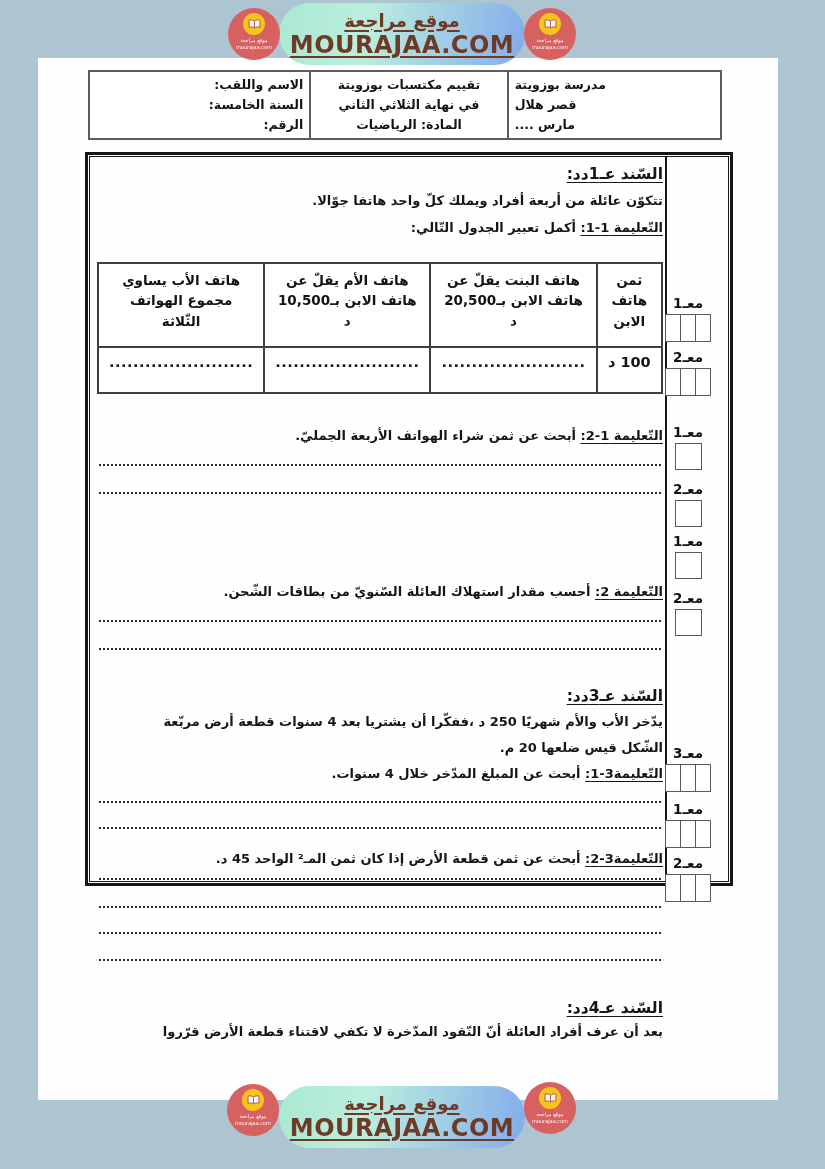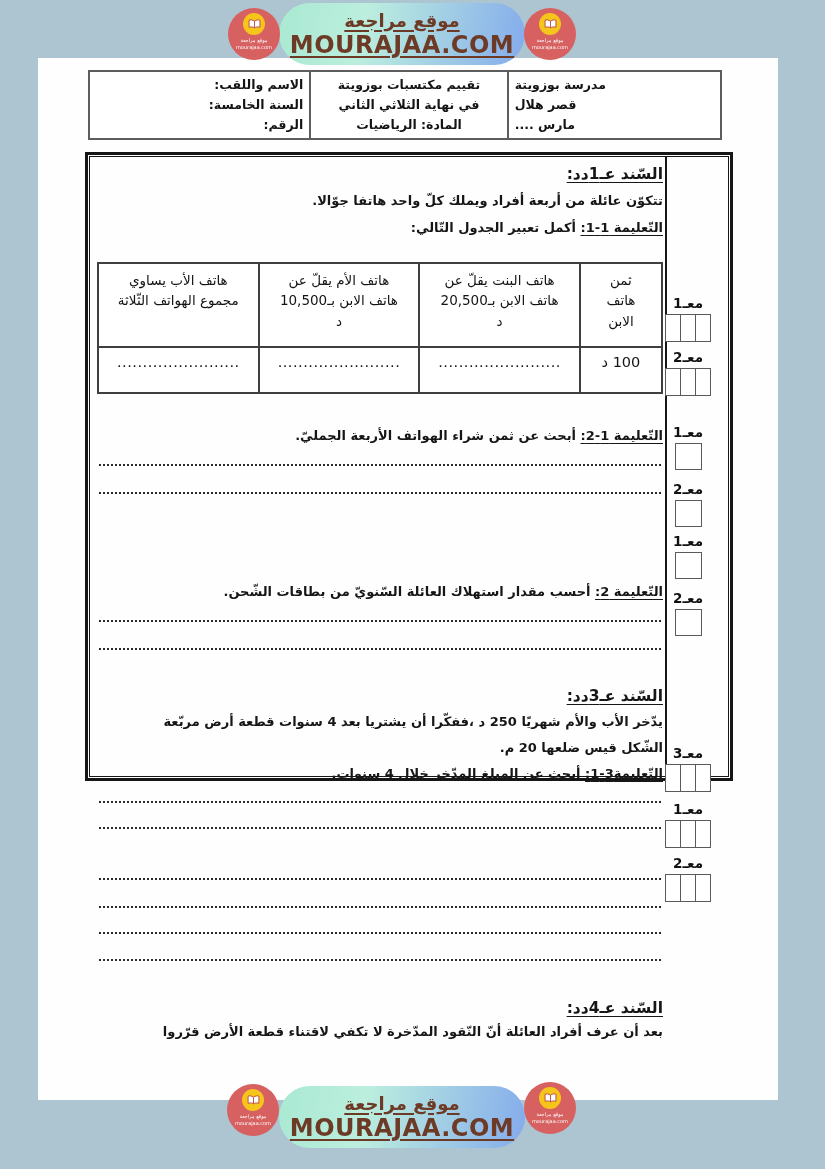--- a/index.html
+++ b/index.html
@@ -60,21 +60,21 @@
   table.header-table td {
     border:2px solid #5d5d5d;
     font-weight:bold; font-size:12.5px; color:#141414;
     padding:2px 6px; line-height:1.6; vertical-align:middle; height:68px;margin-top:24px;
   }
   td.cell-school { width:214px; text-align:left; }
   td.cell-exam   { width:198px; text-align:center; }
   td.cell-student{ width:222px; text-align:right; }
 
   
-  .mainbox { position:absolute; left:85px; top:152px; width:648px; height:629px; }
+  .mainbox { position:absolute; left:85px; top:152px; width:648px; height:734px; }
   .mainbox-outer { position:absolute; inset:0; border:3px solid #161616; }
   .mainbox-inner { position:absolute; inset:4px; border:1px solid #161616; }
   .marks-divider { position:absolute; top:4px; bottom:4px; right:66px; border-left:2px solid #161616; }
 
   
   .marks-col { position:absolute; top:0; right:12px; width:66px; height:100%;text-decoration:underline; }
   .mark { position:absolute; left:0; width:100%; text-align:center; }
   .mark-label { font-size:13.5px; font-weight:bold; color:#111; direction:rtl; line-height:16px; }
   .mark-box { margin:3px auto 0 auto; border:1.5px solid #5a5a5a; background:#fff; }
   .mark-box.cells3 { width:46px; height:28px; display:flex; }
@@ -95,22 +95,22 @@
     position:absolute; left:14px; width:562px; height:0;
     border-bottom:2.5px dotted #2b2b2b;
   }
 
   
   table.phones {
     position:absolute; left:12px; top:110px; width:566px;
     border-collapse:collapse; direction:rtl; background:#fff;
   }
   table.phones td {
-    border:2px solid #3f3f3f; font-weight:normal; color:#141414;
-    text-align:center; padding:3px 18px;
+    border:2px solid #3f3f3f; font-weight:bold; color:#141414;
+    text-align:center; padding:3px 10px;
   }
   table.phones tr.hrow td { height:84px; font-size:13.5px; line-height:1.5; vertical-align:top; padding-top:6px; }
   table.phones tr.vrow td { height:46px; font-size:14.5px; vertical-align:top; padding-top:6px; letter-spacing:0.5px; }
   table.phones td { width:25%; }
 </style>
 </head>
 <body>
 
 <div class="paper"></div>
 
@@ -207,20 +207,24 @@
 
   <div class="tline stitle" style="top:534px">السّند عـ3دد:</div>
   <div class="tline" style="top:560px">يدّخر الأب والأم شهريًا 250 د ،ففكّرا أن يشتريا بعد 4 سنوات قطعة أرض مربّعة</div>
   <div class="tline" style="top:586px">الشّكل قيس ضلعها 20 م.</div>
   <div class="tline" style="top:612px">
     <span class="u">التّعليمة3-1:</span>
     <span>أبحث عن المبلغ المدّخر خلال 4 سنوات.</span>
   </div>
   <div class="dots" style="top:649px"></div>
   <div class="dots" style="top:675px"></div>
+  <div class="tline" style="top:697px">
+    <span class="u">التّعليمة3-2:</span>
+    <span>أبحث عن ثمن قطعة الأرض إذا كان ثمن المـ² الواحد 45 د.</span>
+  </div>
   <div class="dots" style="top:726px"></div>
   <div class="dots" style="top:754px"></div>
   <div class="dots" style="top:780px"></div>
   <div class="dots" style="top:807px"></div>
 
   <div class="tline stitle" style="top:846px">السّند عـ4دد:</div>
   <div class="tline" style="top:870px">بعد أن عرف أفراد العائلة أنّ النّقود المدّخرة لا تكفي لاقتناء قطعة الأرض قرّروا</div>
 
   <div class="marks-col">
     <div class="mark" style="top:143px">

